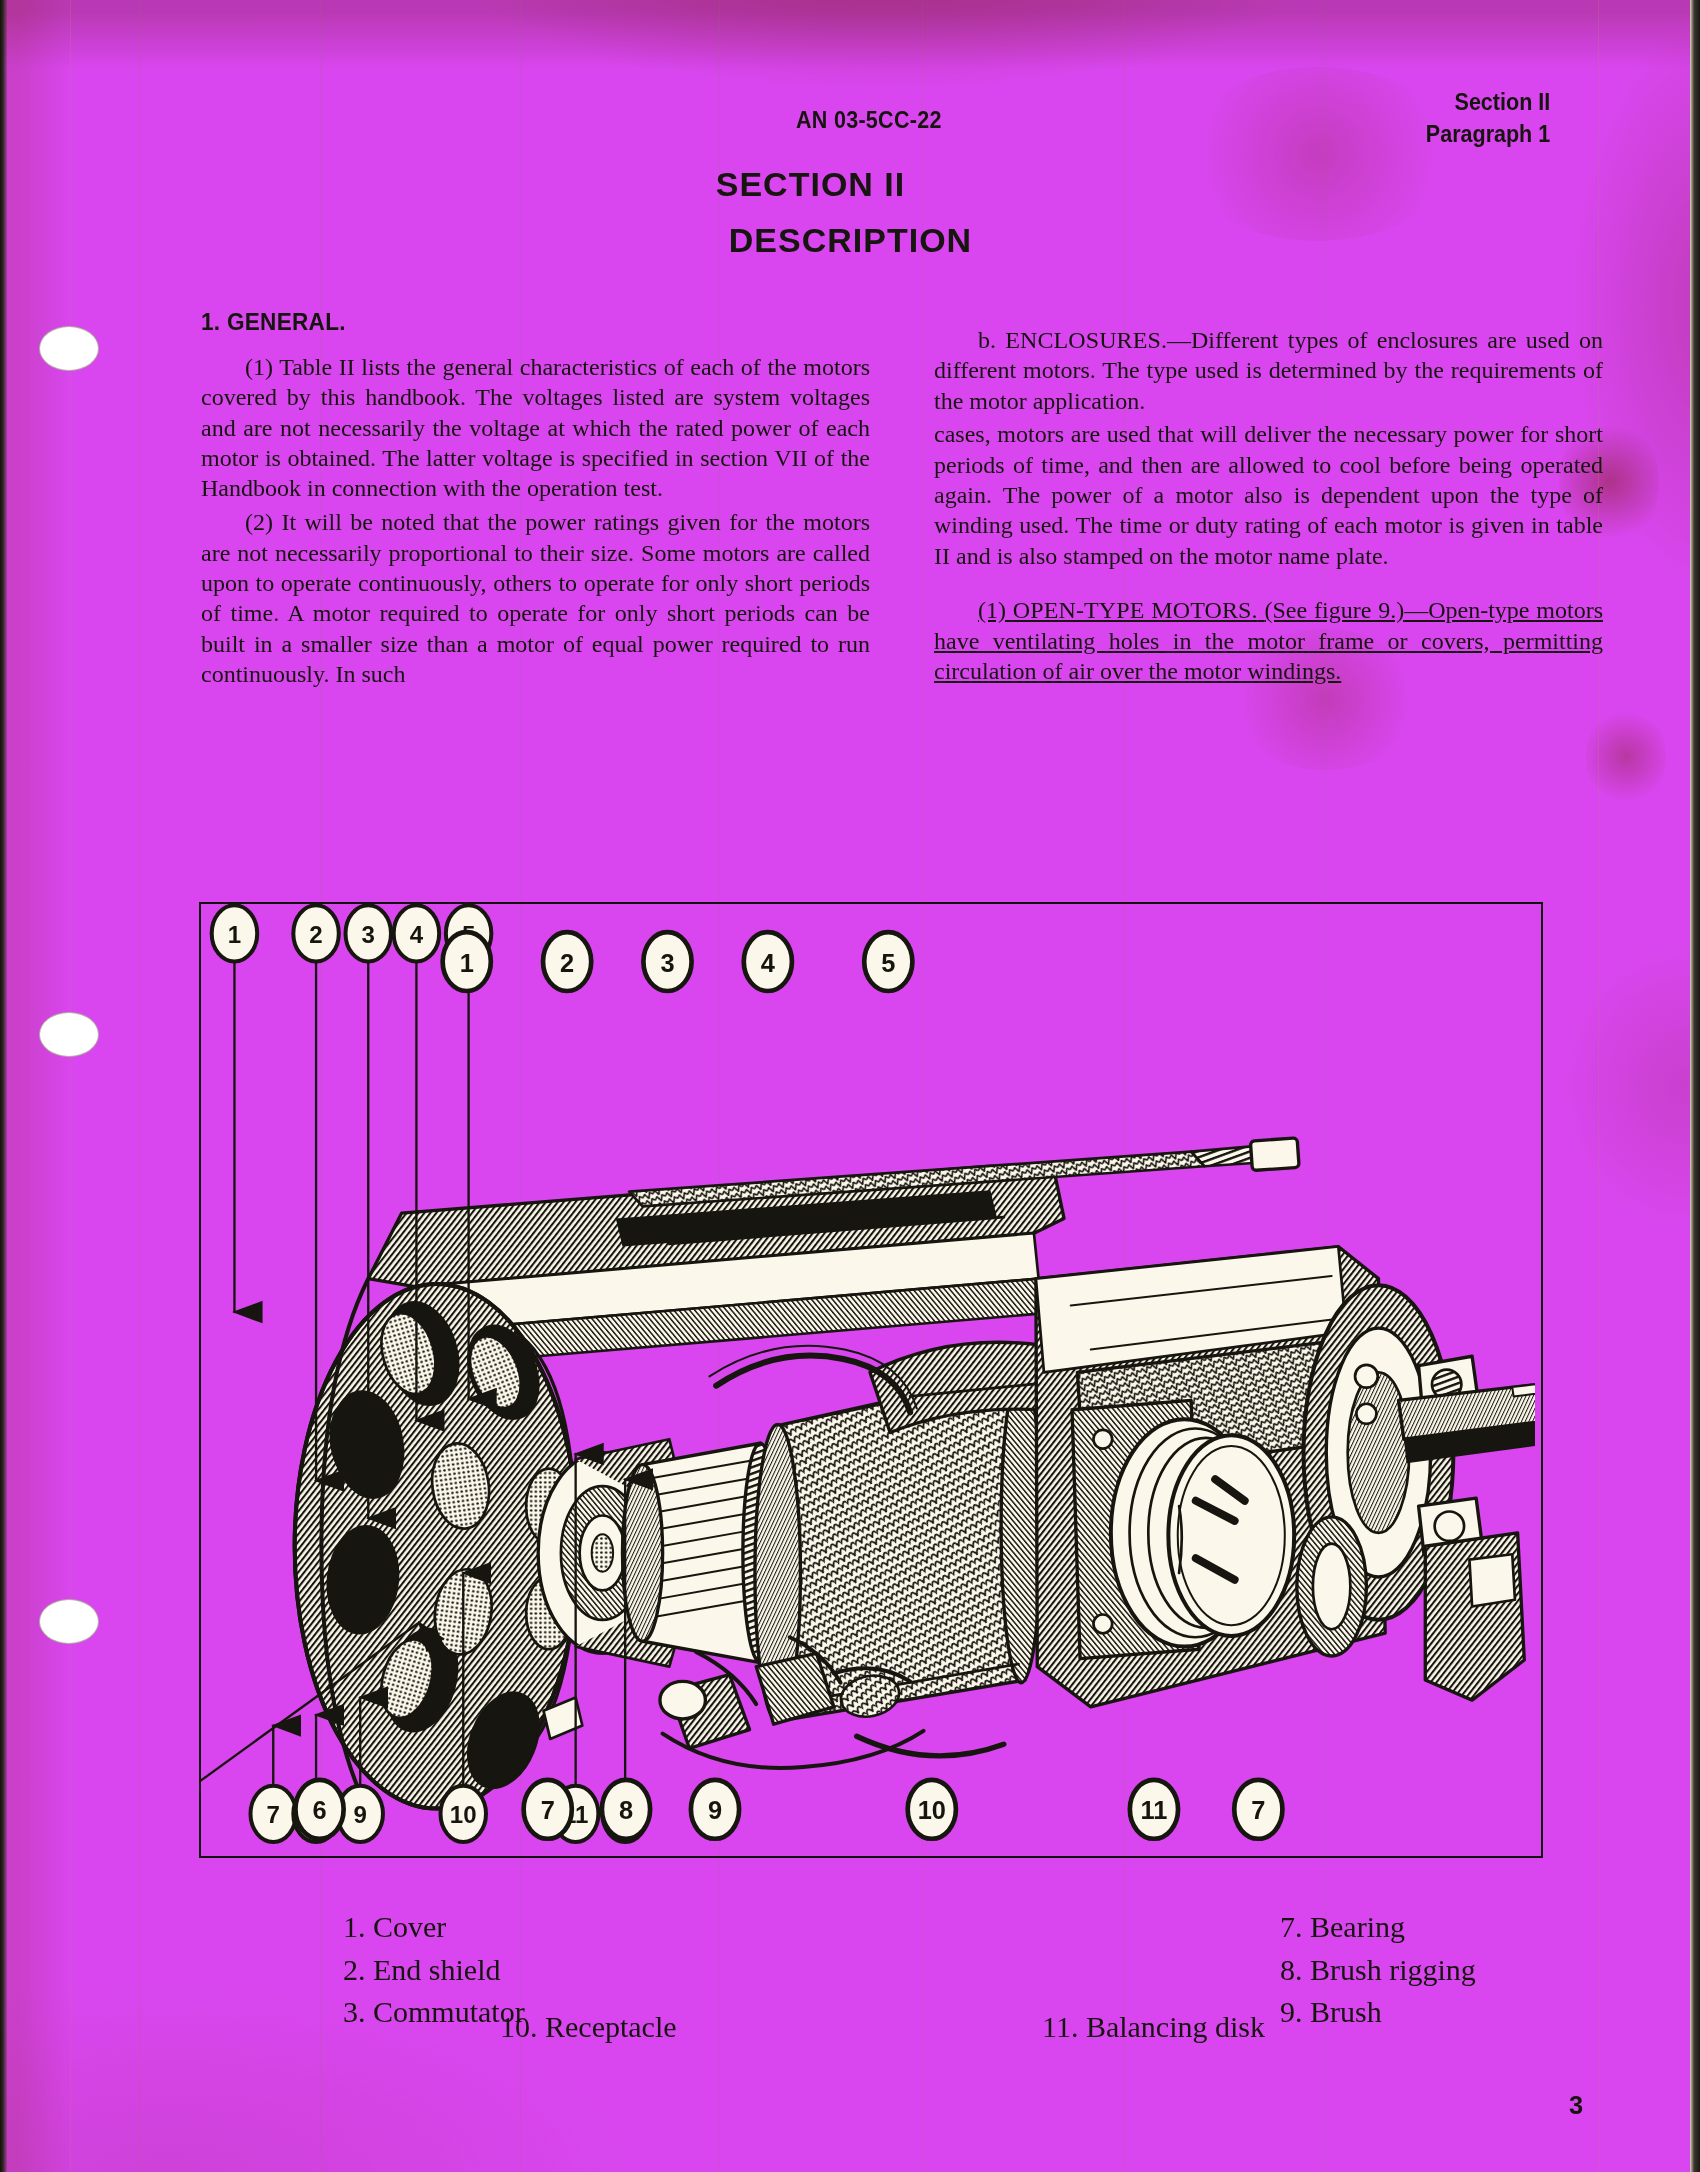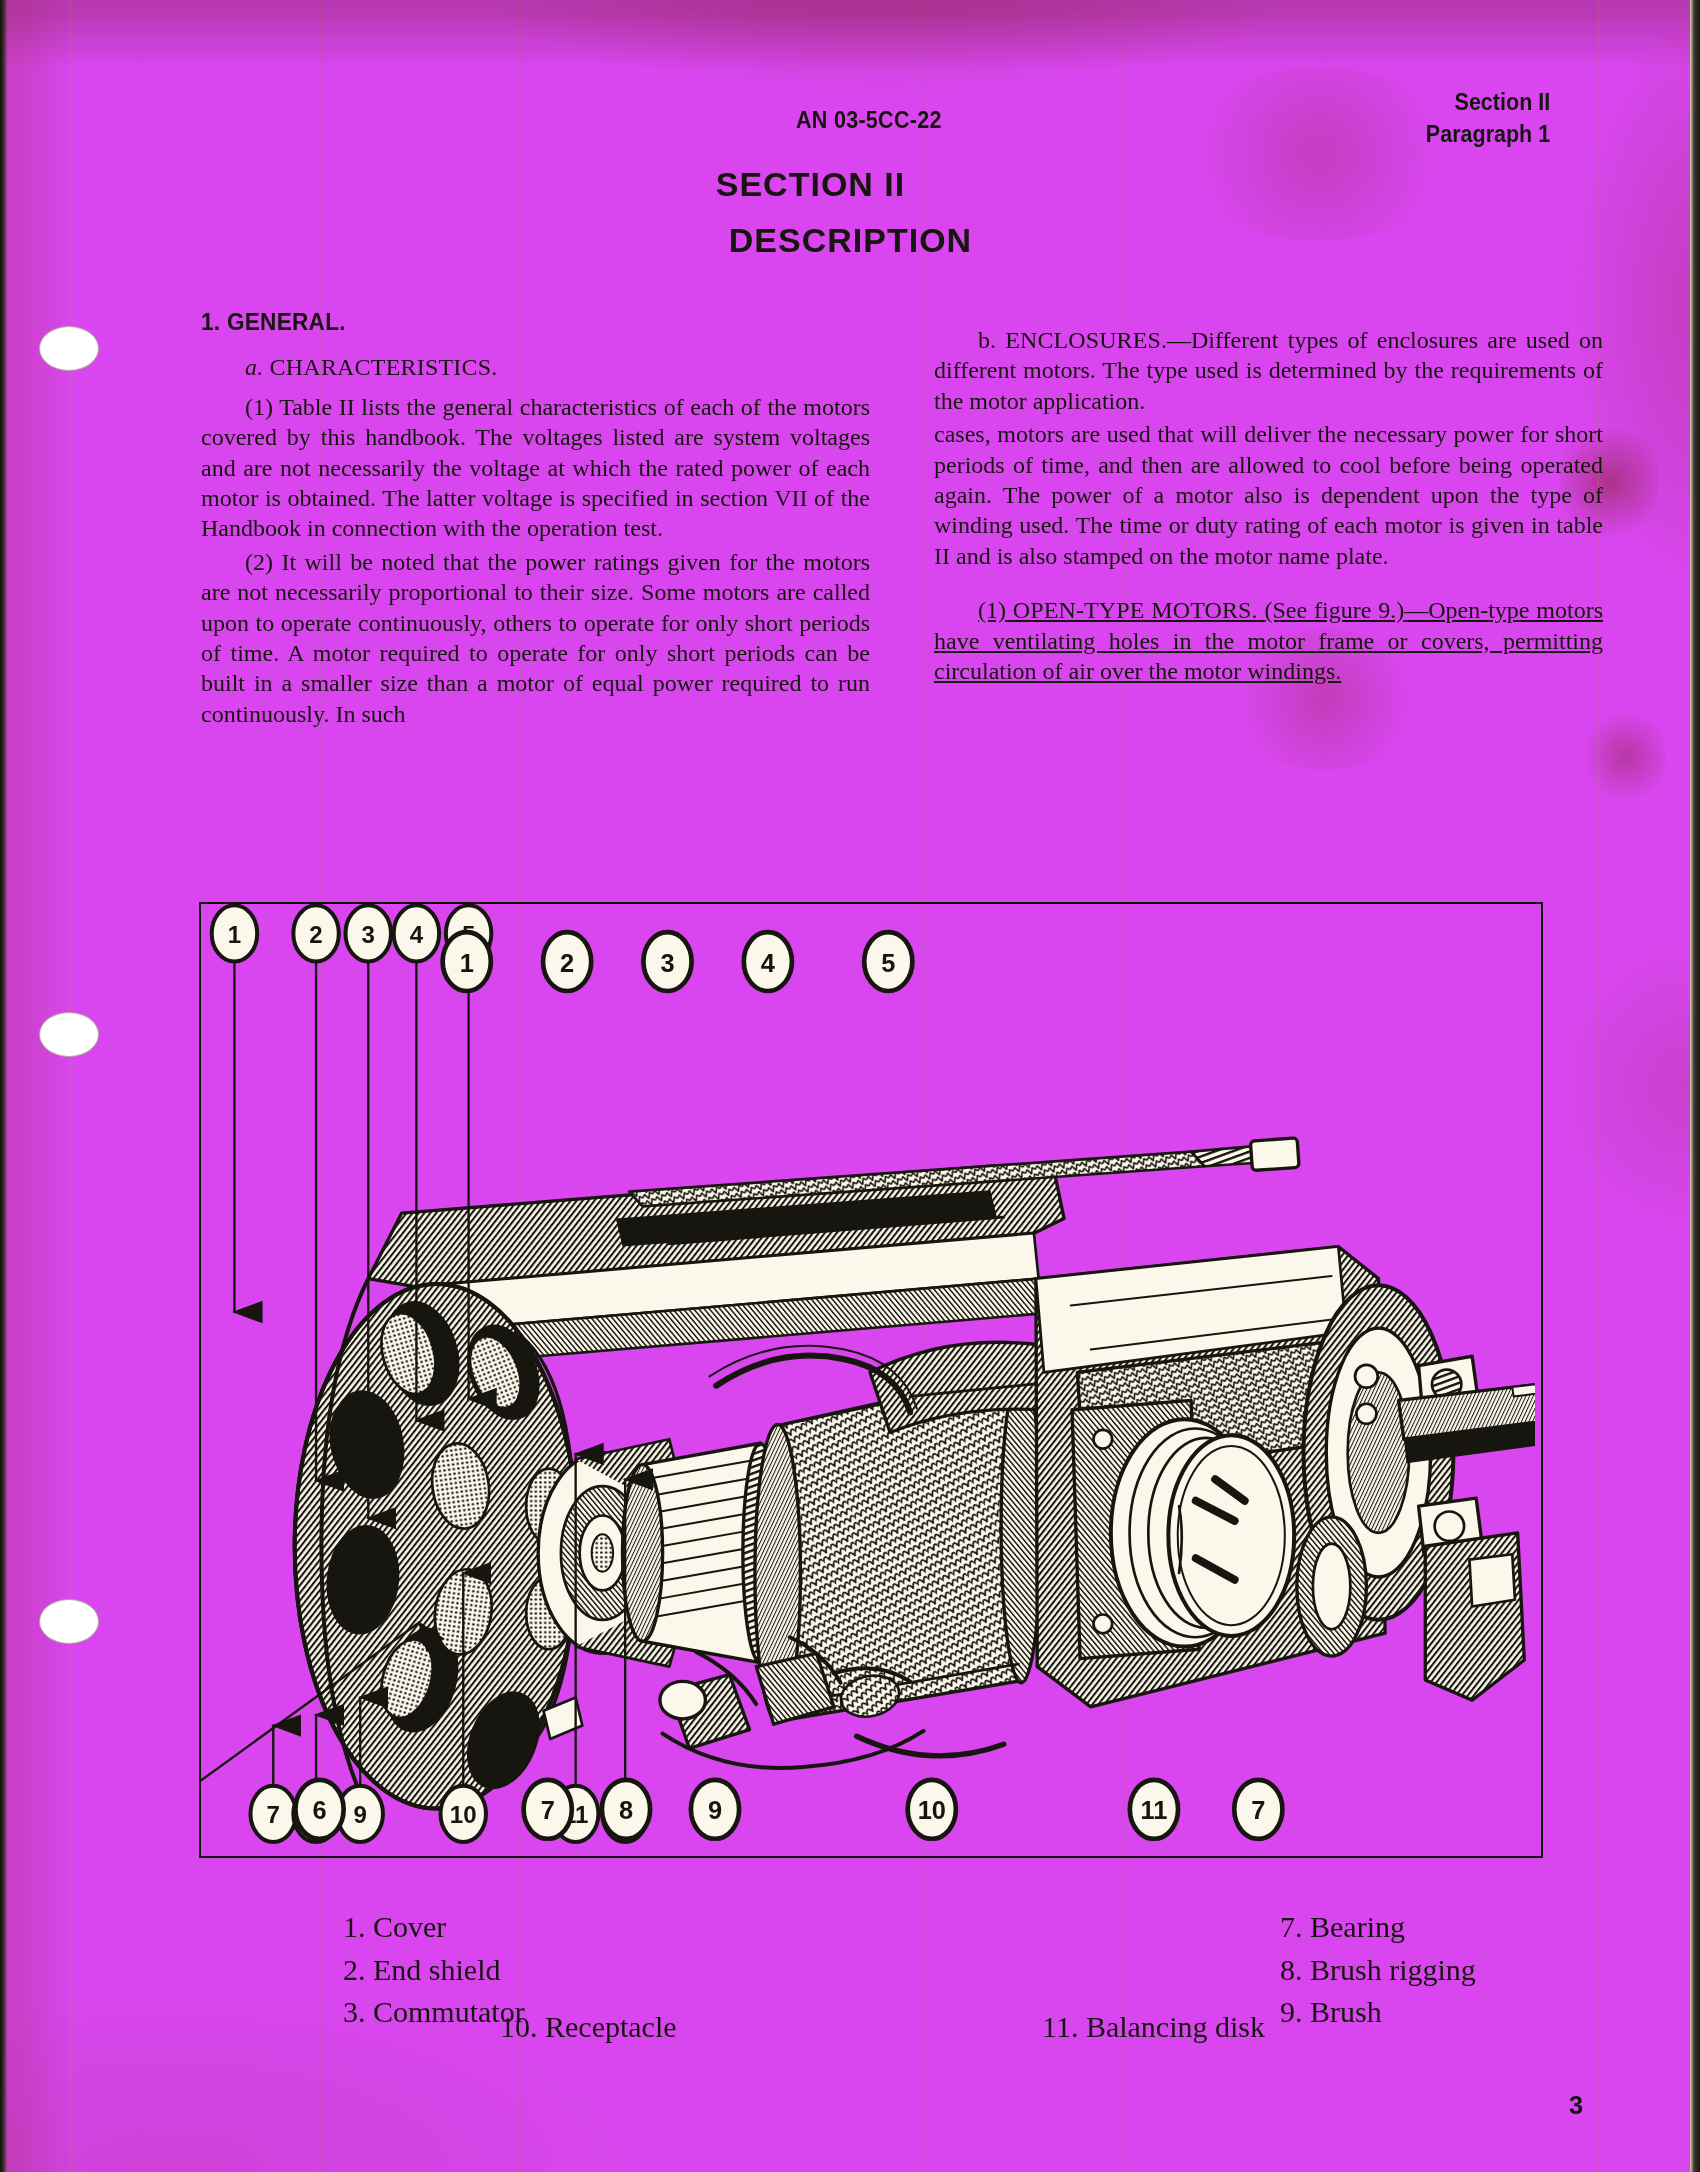--- a/index.html
+++ b/index.html
@@ -106,24 +106,20 @@
   <div class="hdr-doc">AN 03-5CC-22</div>
   <div class="hdr-right">
     <div>Section II</div>
     <div>Paragraph 1</div>
   </div>
   <div class="sec-title">SECTION II</div>
   <div class="sec-sub">DESCRIPTION</div>
 
   <div class="col col-l">
     <div class="h-general">1. GENERAL.</div>
-    <div class="sub-a">
-      <span class="it">a.</span>
-      <span>CHARACTERISTICS.</span>
-    </div>
     <p class="p">(1) Table II lists the general characteristics of each of the motors covered by this handbook. The voltages listed are system voltages and are not necessarily the voltage at which the rated power of each motor is obtained. The latter voltage is specified in section VII of the Handbook in connection with the operation test.</p>
     <p class="p">(2) It will be noted that the power ratings given for the motors are not necessarily proportional to their size. Some motors are called upon to operate continuously, others to operate for only short periods of time. A motor required to operate for only short periods can be built in a smaller size than a motor of equal power required to run continuously.  In such</p>
   </div>
 
   <div class="col col-r">
     <p class="p" style="margin-top:20px;">
       <span class="it">b.</span>
       <span class="runin">ENCLOSURES.</span><span>—Different types of enclosures are used on different motors. The type used is determined by the requirements of the motor application.</span>
     </p>
     <p class="p" style="text-indent:0;">cases, motors are used that will deliver the necessary power for short periods of time, and then are allowed to cool before being operated again. The power of a motor also is dependent upon the type of winding used. The time or duty rating of each motor is given in table II and is also stamped on the motor name plate.</p>

